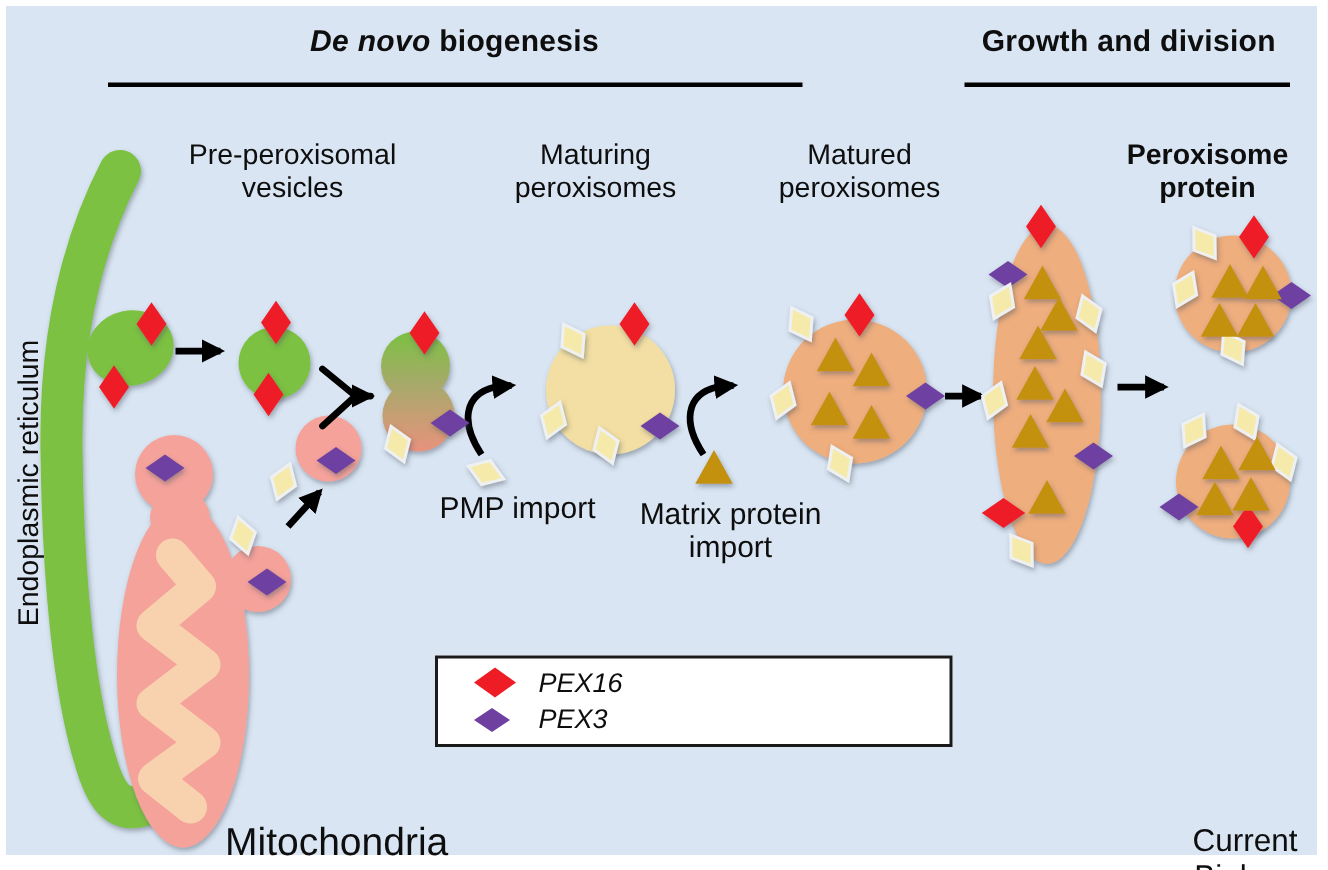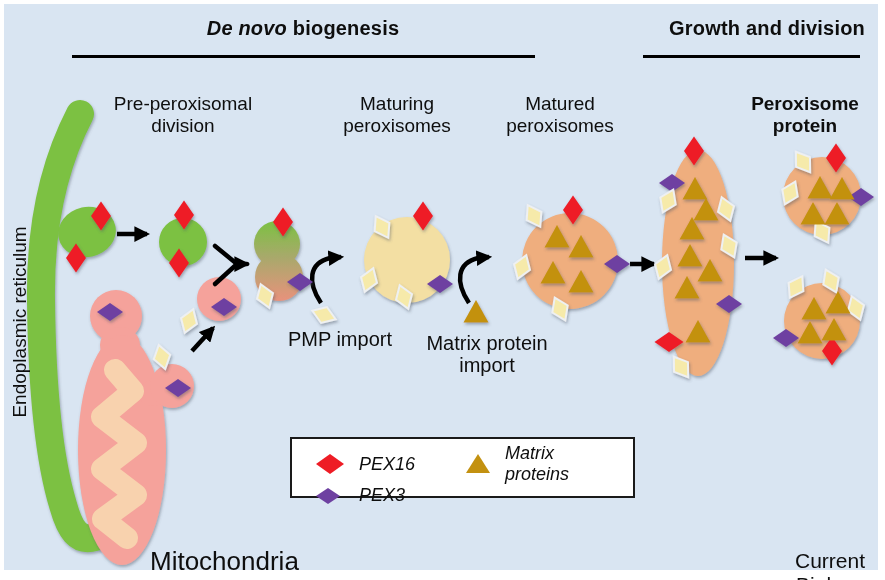--- a/index.html
+++ b/index.html
@@ -157,62 +157,56 @@
         <use href="#sym-red" transform="translate(832,351) rotate(0)"></use>
         <use href="#sym-tri" transform="translate(814,309) rotate(0)"></use>
         <use href="#sym-tri" transform="translate(838,303) rotate(0)"></use>
         <use href="#sym-tri" transform="translate(810,333) rotate(0)"></use>
         <use href="#sym-tri" transform="translate(834,330) rotate(0)"></use>
       </g>
   </svg>
 
   <div class="txt hdr" style="left:73px;top:17px;width:460px;"><i>De novo</i><span> biogenesis</span></div>
   <div class="rule" style="left:72px;top:55px;width:463px;"></div>
-  <div class="txt hdr" style="left:640px;top:17px;width:225px;text-align:right;">Growth and division</div>
+  <div class="txt hdr" style="left:640px;top:17px;width:225px;">Growth and division</div>
   <div class="rule" style="left:643px;top:55px;width:217px;"></div>
 
-  <div class="txt stage" style="left:98px;top:93px;width:170px;">
+  <div class="txt stage" style="left:110px;top:93px;width:170px;">
     <div>Pre-peroxisomal</div>
-    <div>division</div>
+    <div>vesicles</div>
   </div>
   <div class="txt stage" style="left:322px;top:93px;width:150px;">
     <div>Maturing</div>
     <div>peroxisomes</div>
   </div>
-  <div class="txt stage" style="left:485px;top:93px;width:150px;">
+  <div class="txt stage" style="left:498px;top:93px;width:150px;">
     <div>Matured</div>
     <div>peroxisomes</div>
   </div>
   <div class="txt stage" style="left:730px;top:93px;width:150px;font-weight:bold;">
     <div>Peroxisome</div>
     <div>protein</div>
   </div>
 
   <div class="txt vlabel" style="left:20px;top:322px;">Endoplasmic reticulum</div>
-  <div class="txt annot" style="left:242px;top:328px;width:150px;text-align:right;">PMP import</div>
+  <div class="txt annot" style="left:270px;top:328px;width:150px;">PMP import</div>
   <div class="txt annot" style="left:412px;top:332px;width:150px;">
     <div>Matrix protein</div>
     <div>import</div>
   </div>
   <div class="txt" style="left:150px;top:546px;font-size:26px;">Mitochondria</div>
   <div class="txt credit" style="left:735px;top:549px;width:130px;">Current Biology</div>
 
   <div class="legend">
     <div class="leg-item">
       <svg width="32" height="22">
           <path d="M16,1 L30,11 L16,21 L2,11 Z" style="fill:var(--red)"></path>
         </svg>
       <span>PEX16</span>
     </div>
     <div class="leg-item">
       <svg width="32" height="18">
           <path d="M14,1 L26,9 L14,17 L2,9 Z" style="fill:var(--purple)"></path>
         </svg>
       <span>PEX3</span>
     </div>
-    <div class="leg-item">
-      <svg width="28" height="22">
-          <path d="M14,1 L26,20 L2,20 Z" style="fill:var(--gold)"></path>
-        </svg>
-      <span>Matrix proteins</span>
-    </div>
   </div>
 </div>
 
 </body></html>

